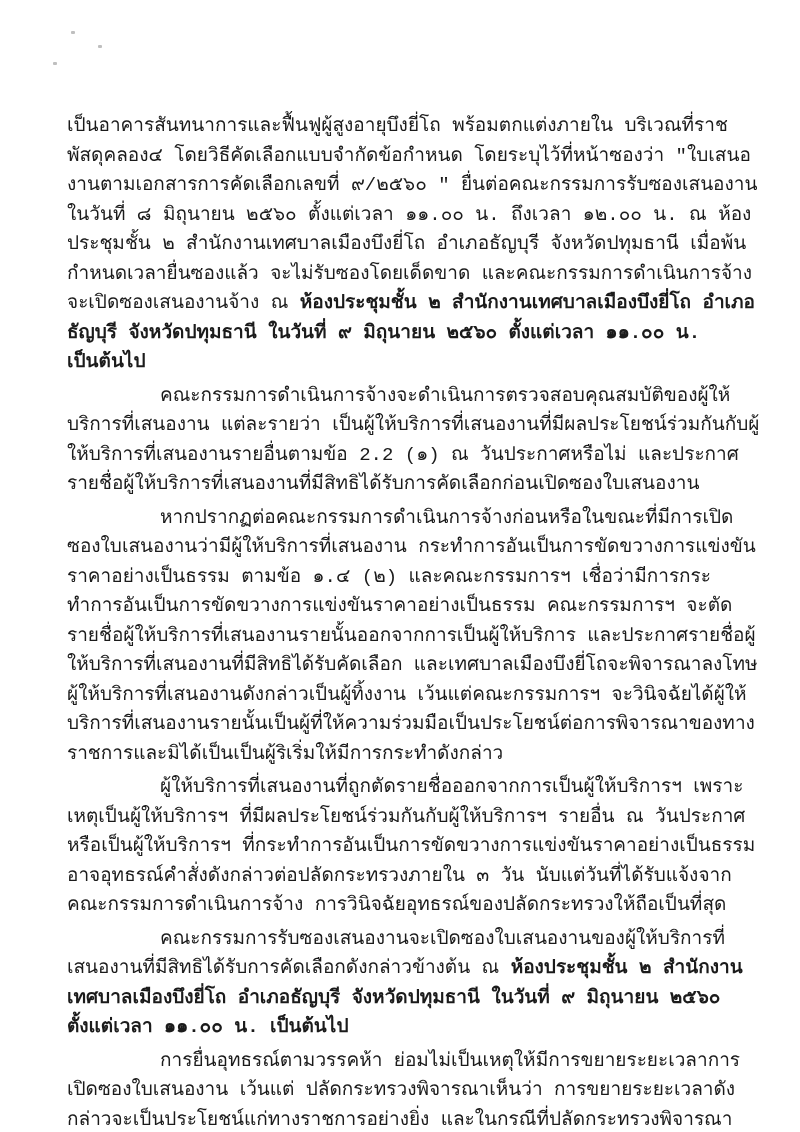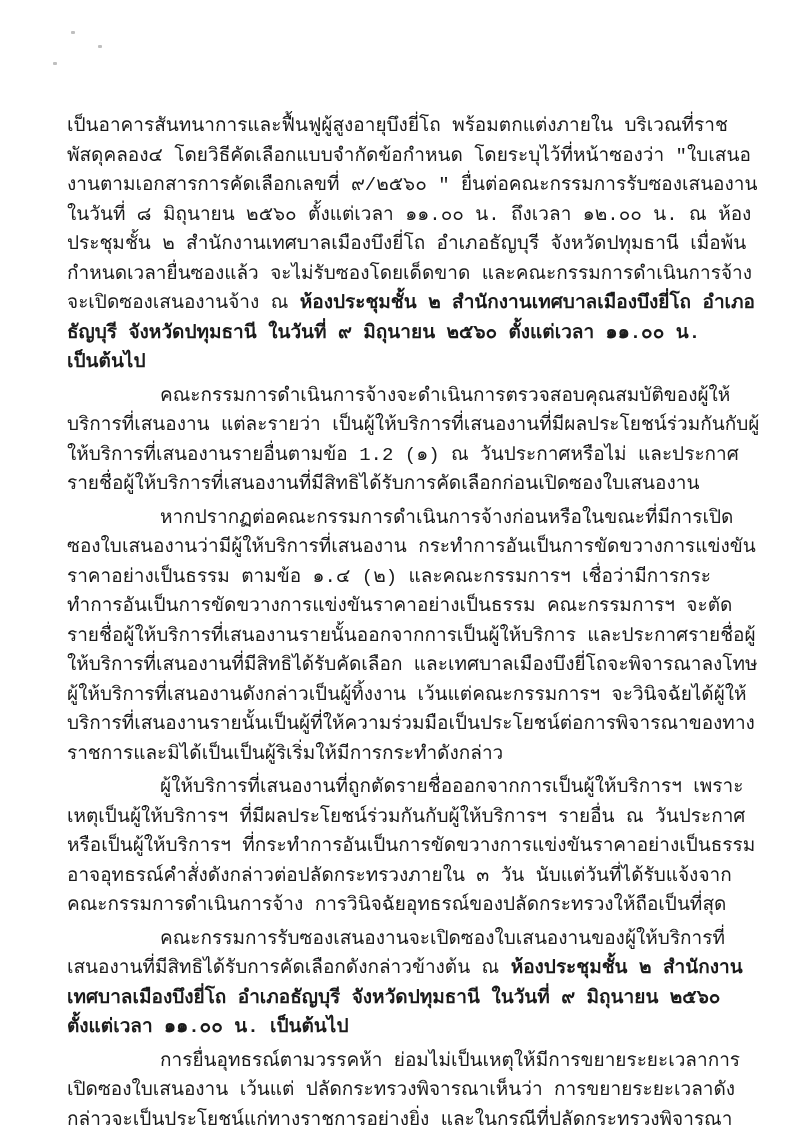--- a/index.html
+++ b/index.html
@@ -33,21 +33,21 @@
     opacity: 0.55;
     border-radius: 1px;
   }
 </style>
 </head>
 <body>
 
 <div class="page" style="background: rgb(255, 255, 255);">
   <div class="doc" style="color: rgb(27, 27, 27);">
       <p class="para"><span class="run">เป็นอาคารสันทนาการและฟื้นฟูผู้สูงอายุบึงยี่โถ พร้อมตกแต่งภายใน บริเวณที่ราชพัสดุคลอง๔ โดยวิธีคัดเลือกแบบจำกัดข้อกำหนด โดยระบุไว้ที่หน้าซองว่า "ใบเสนองานตามเอกสารการคัดเลือกเลขที่ ๙/๒๕๖๐ " ยื่นต่อคณะกรรมการรับซองเสนองานในวันที่ ๘ มิถุนายน ๒๕๖๐ ตั้งแต่เวลา ๑๑.๐๐ น. ถึงเวลา ๑๒.๐๐ น. ณ ห้องประชุมชั้น ๒ สำนักงานเทศบาลเมืองบึงยี่โถ อำเภอธัญบุรี จังหวัดปทุมธานี เมื่อพ้นกำหนดเวลายื่นซองแล้ว จะไม่รับซองโดยเด็ดขาด และคณะกรรมการดำเนินการจ้างจะเปิดซองเสนองานจ้าง ณ </span><span class="run bold">ห้องประชุมชั้น ๒ สำนักงานเทศบาลเมืองบึงยี่โถ อำเภอธัญบุรี จังหวัดปทุมธานี ในวันที่ ๙ มิถุนายน ๒๕๖๐ ตั้งแต่เวลา ๑๑.๐๐ น. เป็นต้นไป</span></p>
-      <p class="para indent"><span class="run">คณะกรรมการดำเนินการจ้างจะดำเนินการตรวจสอบคุณสมบัติของผู้ให้บริการที่เสนองาน แต่ละรายว่า เป็นผู้ให้บริการที่เสนองานที่มีผลประโยชน์ร่วมกันกับผู้ให้บริการที่เสนองานรายอื่นตามข้อ 1.2 (๑) ณ วันประกาศหรือไม่ และประกาศรายชื่อผู้ให้บริการที่เสนองานที่มีสิทธิได้รับการคัดเลือกก่อนเปิดซองใบเสนองาน</span></p>
+      <p class="para indent"><span class="run">คณะกรรมการดำเนินการจ้างจะดำเนินการตรวจสอบคุณสมบัติของผู้ให้บริการที่เสนองาน แต่ละรายว่า เป็นผู้ให้บริการที่เสนองานที่มีผลประโยชน์ร่วมกันกับผู้ให้บริการที่เสนองานรายอื่นตามข้อ 2.2 (๑) ณ วันประกาศหรือไม่ และประกาศรายชื่อผู้ให้บริการที่เสนองานที่มีสิทธิได้รับการคัดเลือกก่อนเปิดซองใบเสนองาน</span></p>
       <p class="para indent"><span class="run">หากปรากฏต่อคณะกรรมการดำเนินการจ้างก่อนหรือในขณะที่มีการเปิดซองใบเสนองานว่ามีผู้ให้บริการที่เสนองาน กระทำการอันเป็นการขัดขวางการแข่งขันราคาอย่างเป็นธรรม ตามข้อ ๑.๔ (๒) และคณะกรรมการฯ เชื่อว่ามีการกระทำการอันเป็นการขัดขวางการแข่งขันราคาอย่างเป็นธรรม คณะกรรมการฯ จะตัดรายชื่อผู้ให้บริการที่เสนองานรายนั้นออกจากการเป็นผู้ให้บริการ และประกาศรายชื่อผู้ให้บริการที่เสนองานที่มีสิทธิได้รับคัดเลือก และเทศบาลเมืองบึงยี่โถจะพิจารณาลงโทษผู้ให้บริการที่เสนองานดังกล่าวเป็นผู้ทิ้งงาน เว้นแต่คณะกรรมการฯ จะวินิจฉัยได้ผู้ให้บริการที่เสนองานรายนั้นเป็นผู้ที่ให้ความร่วมมือเป็นประโยชน์ต่อการพิจารณาของทางราชการและมิได้เป็นเป็นผู้ริเริ่มให้มีการกระทำดังกล่าว</span></p>
       <p class="para indent"><span class="run">ผู้ให้บริการที่เสนองานที่ถูกตัดรายชื่อออกจากการเป็นผู้ให้บริการฯ เพราะเหตุเป็นผู้ให้บริการฯ ที่มีผลประโยชน์ร่วมกันกับผู้ให้บริการฯ รายอื่น ณ วันประกาศ หรือเป็นผู้ให้บริการฯ ที่กระทำการอันเป็นการขัดขวางการแข่งขันราคาอย่างเป็นธรรม อาจอุทธรณ์คำสั่งดังกล่าวต่อปลัดกระทรวงภายใน ๓ วัน นับแต่วันที่ได้รับแจ้งจากคณะกรรมการดำเนินการจ้าง การวินิจฉัยอุทธรณ์ของปลัดกระทรวงให้ถือเป็นที่สุด</span></p>
       <p class="para indent"><span class="run">คณะกรรมการรับซองเสนองานจะเปิดซองใบเสนองานของผู้ให้บริการที่เสนองานที่มีสิทธิได้รับการคัดเลือกดังกล่าวข้างต้น ณ </span><span class="run bold">ห้องประชุมชั้น ๒ สำนักงานเทศบาลเมืองบึงยี่โถ อำเภอธัญบุรี จังหวัดปทุมธานี ในวันที่ ๙ มิถุนายน ๒๕๖๐ ตั้งแต่เวลา ๑๑.๐๐ น. เป็นต้นไป</span></p>
       <p class="para indent"><span class="run">การยื่นอุทธรณ์ตามวรรคห้า ย่อมไม่เป็นเหตุให้มีการขยายระยะเวลาการเปิดซองใบเสนองาน เว้นแต่ ปลัดกระทรวงพิจารณาเห็นว่า การขยายระยะเวลาดังกล่าวจะเป็นประโยชน์แก่ทางราชการอย่างยิ่ง และในกรณีที่ปลัดกระทรวงพิจารณาเห็นด้วยกับคำคัดค้านของผู้อุทธรณ์ และเห็นว่าการยกเลิกการเปิดซองใบเสนองานที่ได้ดำเนินการไปแล้วจะเป็นประโยชน์แก่ทางราชการอย่างยิ่งให้ปลัดกระทรวงมีอำนาจยกเลิกการเปิดซองใบเสนองานดังกล่าวได้</span></p>
     </div>
 <div class="speck" style="left: 71px; top: 31px;"></div>
     <div class="speck" style="left: 98px; top: 45px;"></div>
     <div class="speck" style="left: 53px; top: 62px;"></div>
   </div>
 

